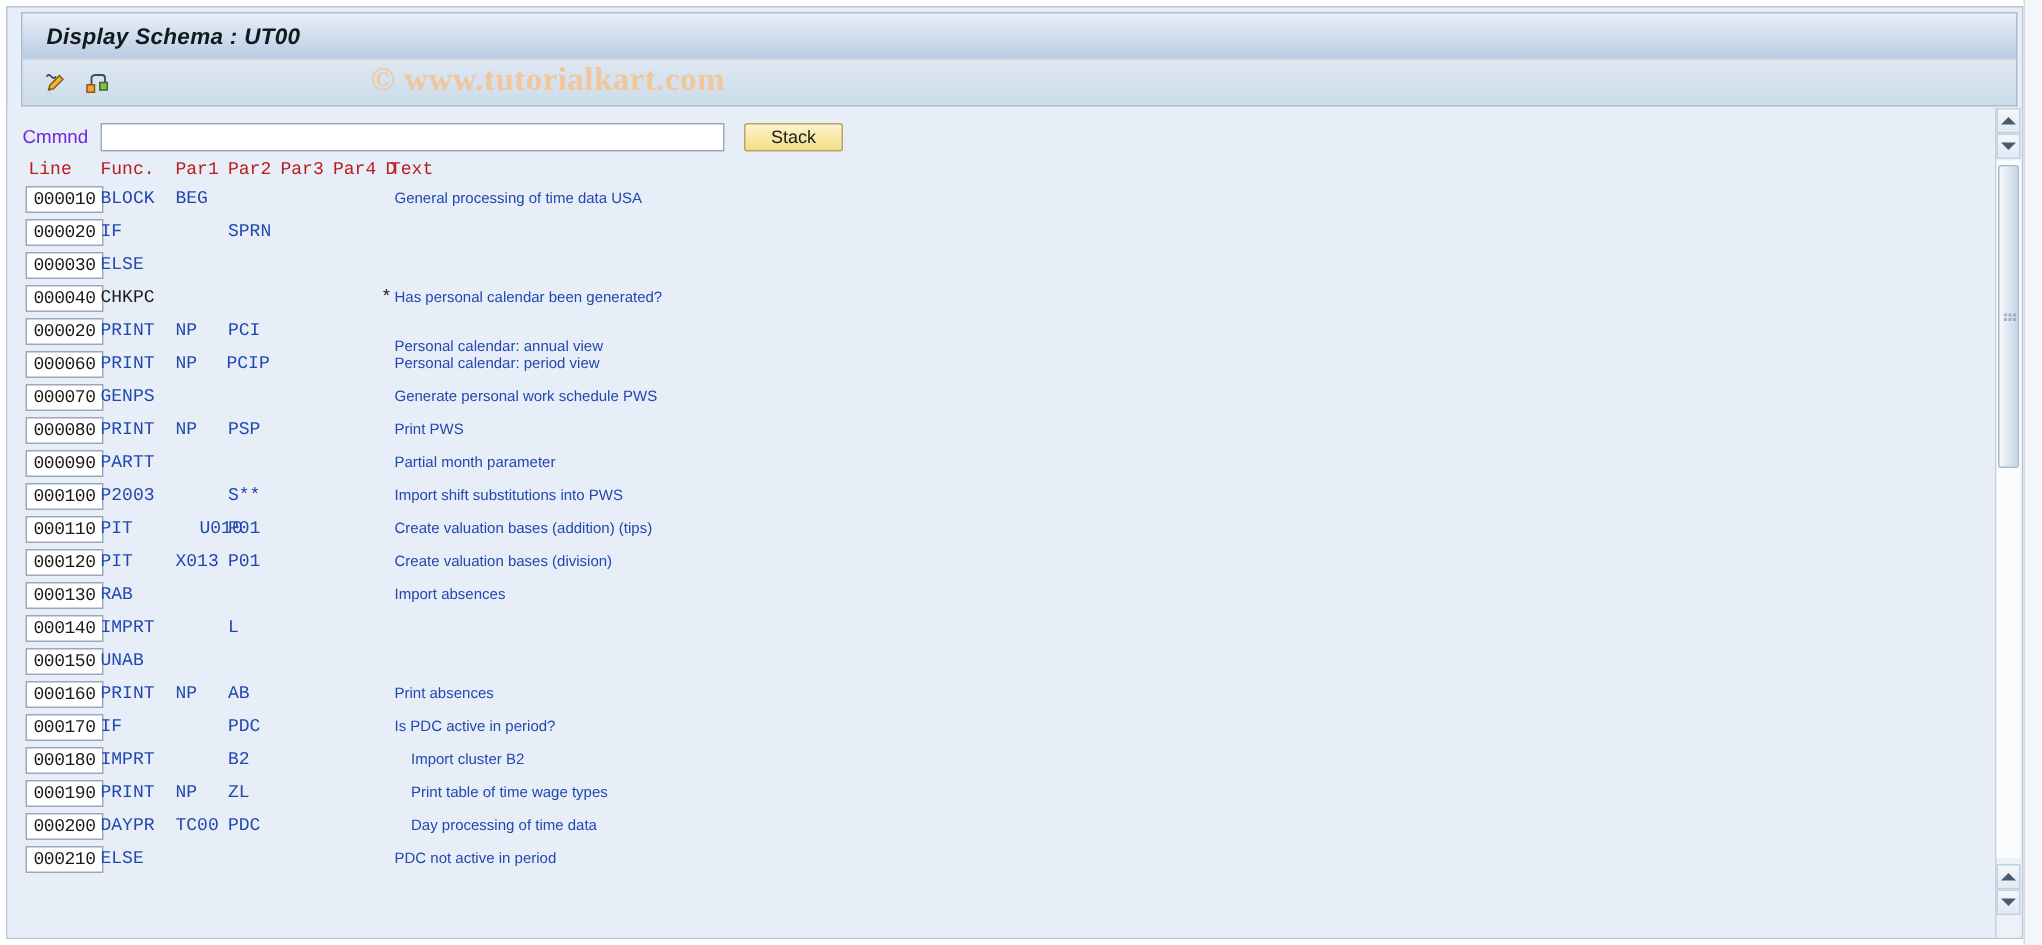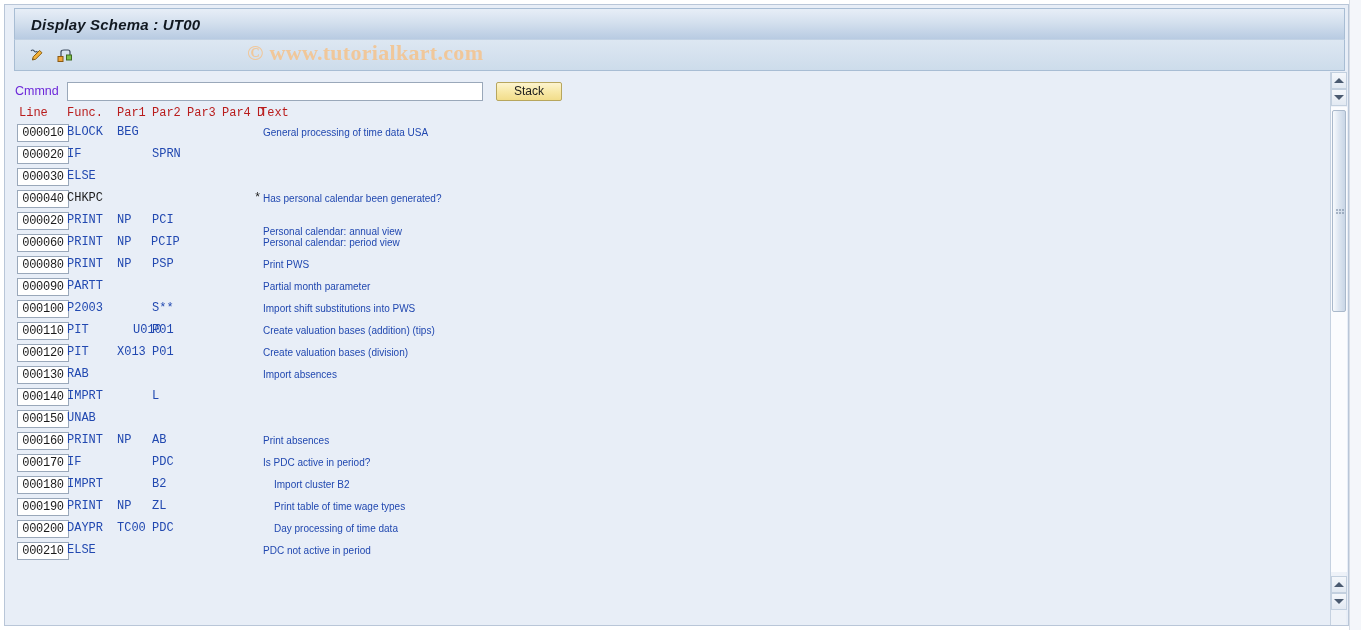--- a/index.html
+++ b/index.html
@@ -349,20 +349,30 @@
           </div>
           <div class="row">
             <div class="lineno">000060</div>
             <div class="cell" style="left: 62px;">PRINT</div>
             <div class="cell" style="left: 112px;">NP</div>
             <div class="cell" style="left: 130px; margin-left: 16px;">PCIP</div>
             <div class="cell" style="left: 182px;"></div>
             <div class="cell" style="left: 217px;"></div>
             <div class="cell dark" style="left: 249px;"></div>
             <div class="txt" style="left: 258px;">Personal calendar: period view</div>
+          </div>
+          <div class="row">
+            <div class="lineno">000070</div>
+            <div class="cell" style="left: 62px;">GENPS</div>
+            <div class="cell" style="left: 112px;"></div>
+            <div class="cell" style="left: 147px;"></div>
+            <div class="cell" style="left: 182px;"></div>
+            <div class="cell" style="left: 217px;"></div>
+            <div class="cell dark" style="left: 249px;"></div>
+            <div class="txt" style="left: 258px;">Generate personal work schedule PWS</div>
           </div>
           <div class="row">
             <div class="lineno">000080</div>
             <div class="cell" style="left: 62px;">PRINT</div>
             <div class="cell" style="left: 112px;">NP</div>
             <div class="cell" style="left: 147px;">PSP</div>
             <div class="cell" style="left: 182px;"></div>
             <div class="cell" style="left: 217px;"></div>
             <div class="cell dark" style="left: 249px;"></div>
             <div class="txt" style="left: 258px;">Print PWS</div>

